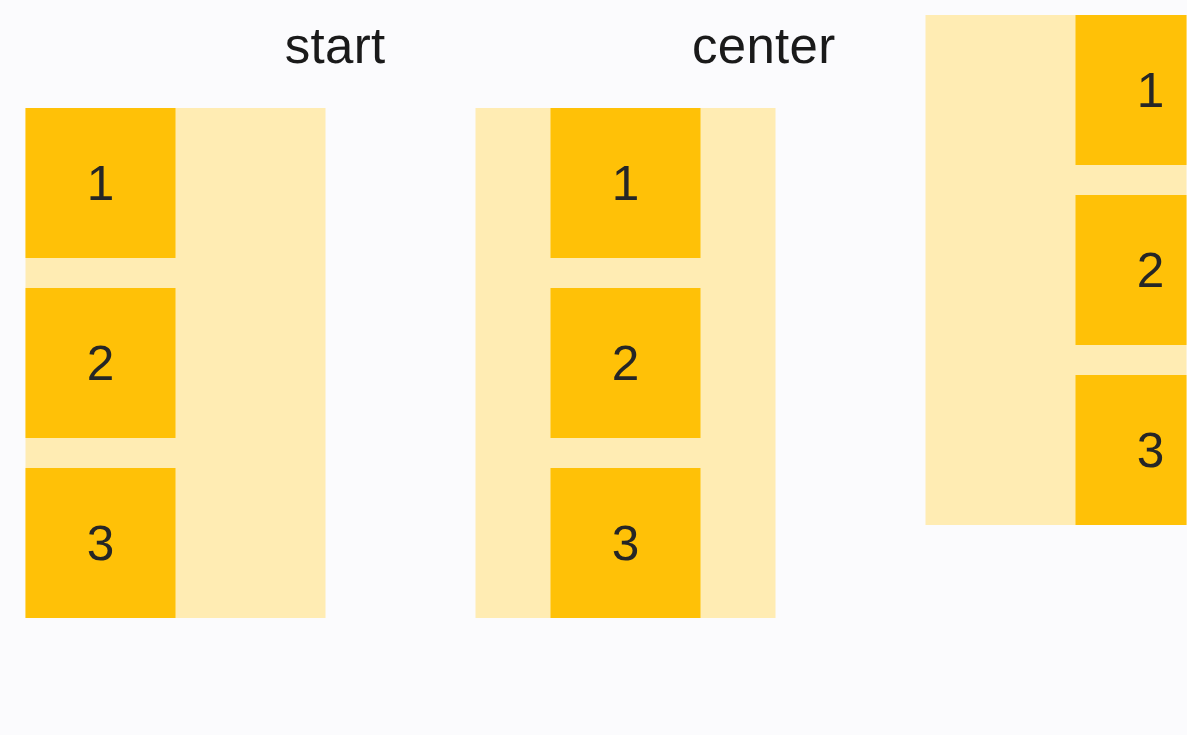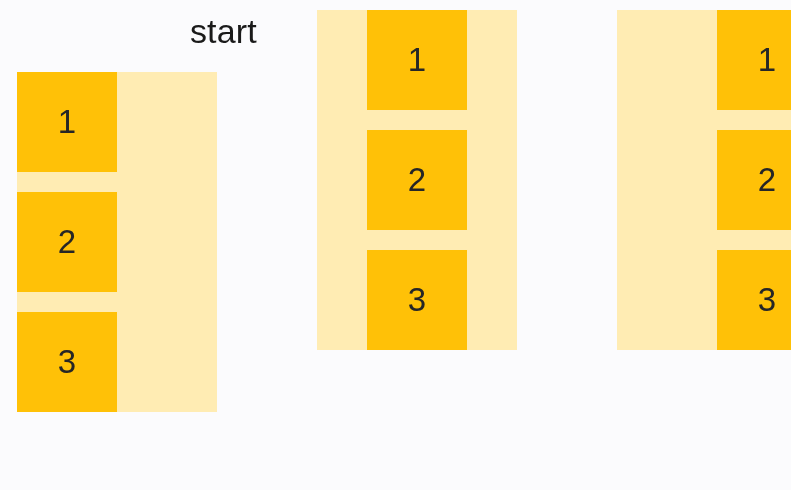--- a/index.html
+++ b/index.html
@@ -61,20 +61,21 @@
   <section class="example">
     <h2 class="example-label">start</h2>
     <div class="container" data-align="start">
       <div class="box">1</div>
       <div class="box">2</div>
       <div class="box">3</div>
     </div>
   </section>
 
   <section class="example">
+    <h2 class="example-label">center</h2>
     <div class="container" data-align="center">
       <div class="box">1</div>
       <div class="box">2</div>
       <div class="box">3</div>
     </div>
   </section>
 
   <section class="example">
     <div class="container" data-align="end">
       <div class="box">1</div>

